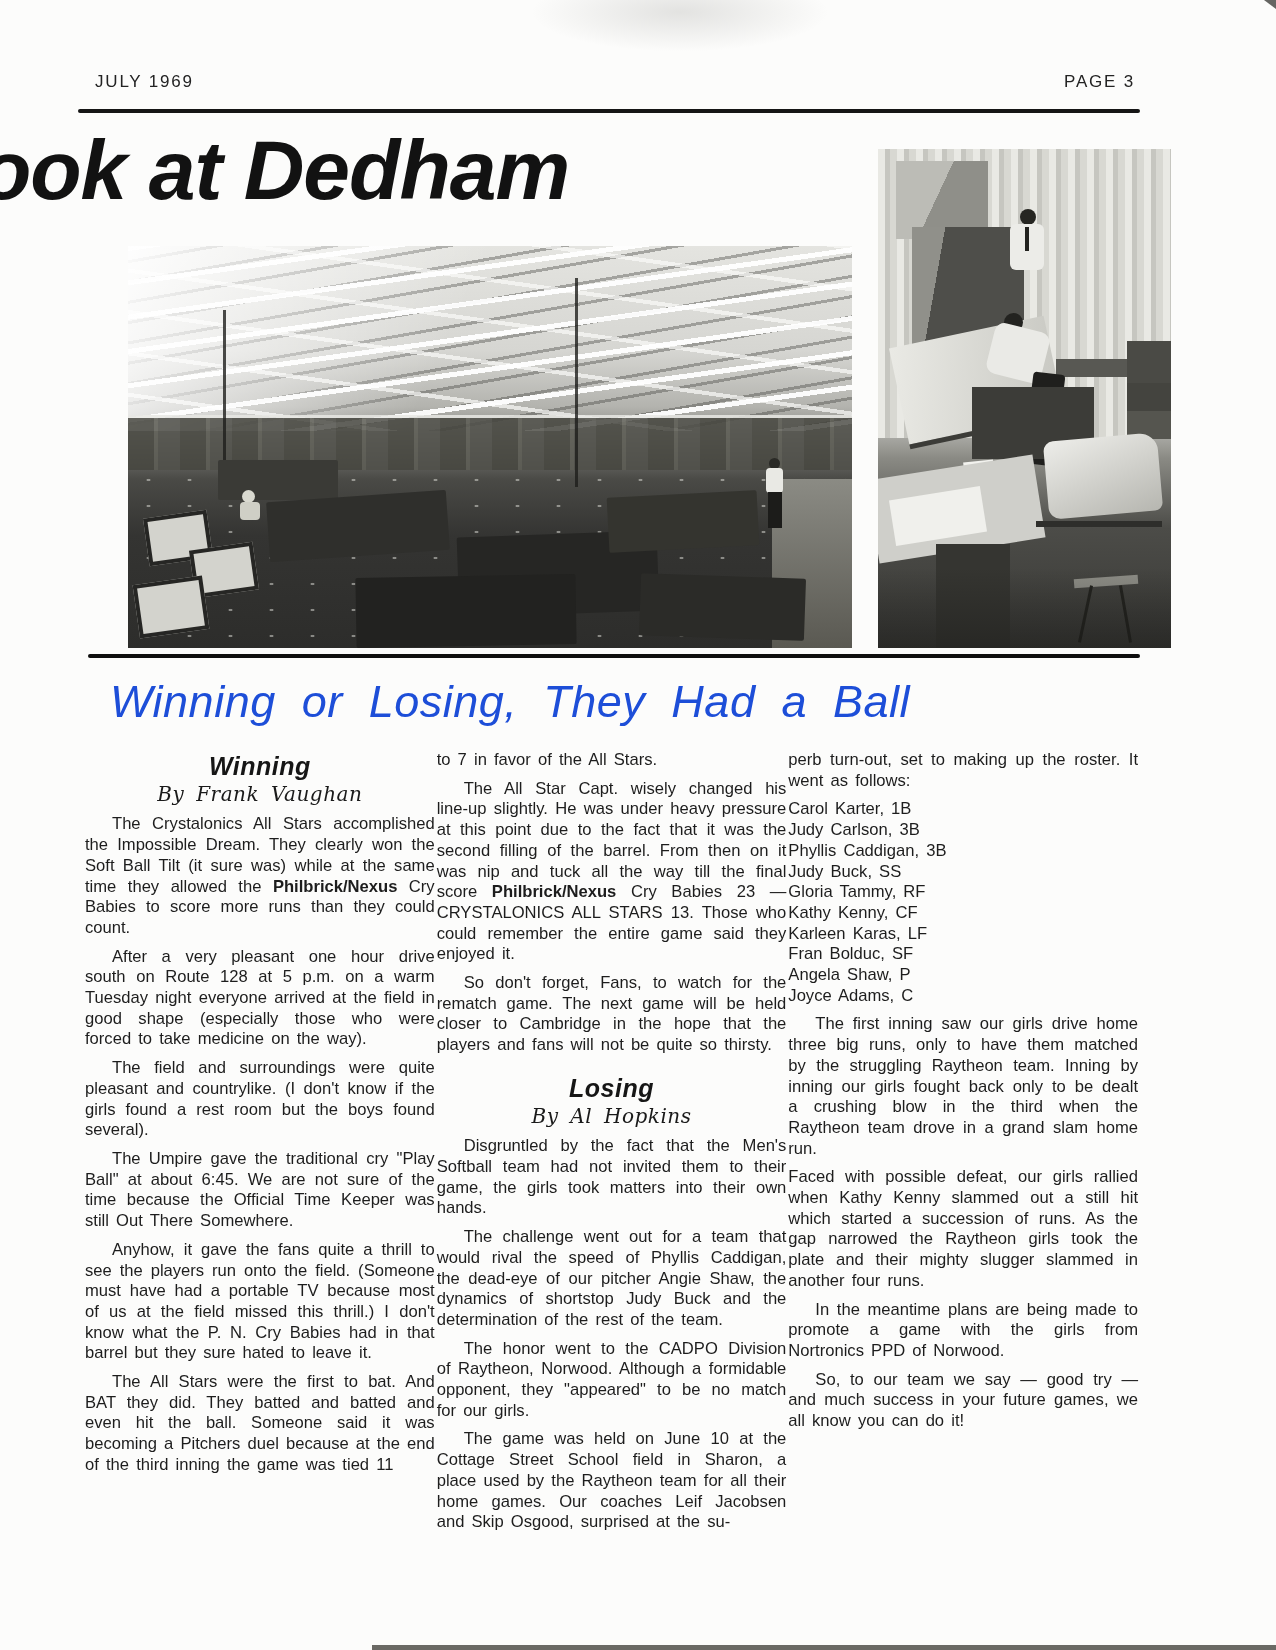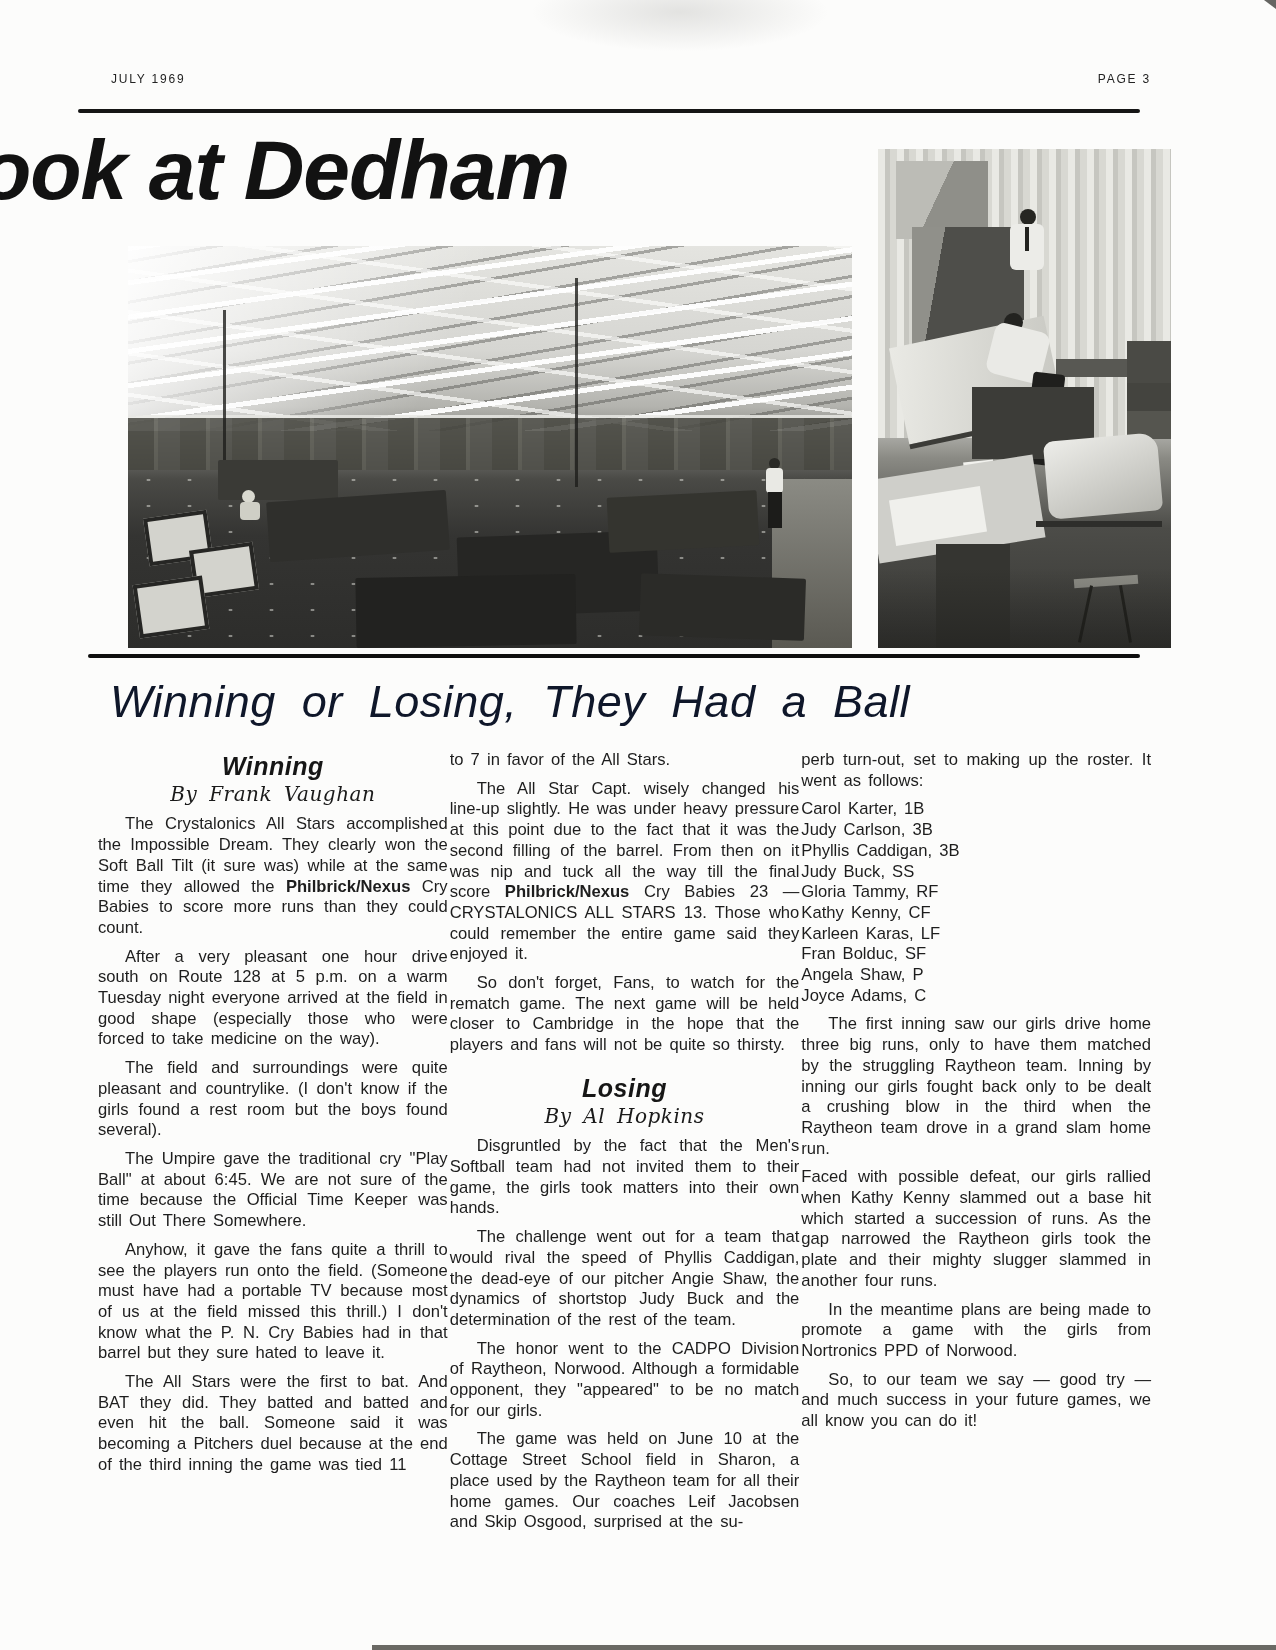--- a/index.html
+++ b/index.html
@@ -6,29 +6,29 @@
   .page{position:relative;width:1276px;height:1650px;background:#fcfcfb;overflow:hidden;
         font-family:"Liberation Sans",sans-serif;color:#1d1d1d;}
   
   .smudge{position:absolute;top:-28px;left:530px;width:300px;height:80px;
           background:radial-gradient(ellipse at center,rgba(110,110,105,.18),transparent 70%);}
   .corner-mark{position:absolute;top:0;right:0;width:12px;height:9px;background:#4a4a46;
                clip-path:polygon(100% 0,100% 100%,0 0);opacity:.85;}
   .bottom-streak{position:absolute;left:372px;right:0;bottom:0;height:5px;background:#45443f;opacity:.8;}
   
   .masthead{position:absolute;top:72px;left:95px;width:1040px;display:flex;justify-content:space-between;
-            font-size:12px;font-weight:500;letter-spacing:1.8px;color:#232323;margin-left:16px;}
+            font-size:17px;font-weight:500;letter-spacing:1.8px;color:#232323;}
   .rule{position:absolute;background:#151515;border-radius:2px;}
   .rule-top{top:109px;left:78px;width:1062px;height:4px;}
   .rule-mid{top:654px;left:88px;width:1052px;height:4px;background:#0e0e0e;}
   
   .headline{position:absolute;top:122px;left:-20px;margin:0;font-style:italic;font-weight:600;
             font-size:84px;letter-spacing:-1px;color:#121212;white-space:nowrap;}
   .article-title{position:absolute;top:676px;left:110px;margin:0;font-style:italic;font-weight:500;
-            font-size:45px;word-spacing:13px;letter-spacing:.5px;color:#0f172a;white-space:nowrap;}
+            font-size:45px;word-spacing:13px;letter-spacing:.5px;color:#1d4ed8;white-space:nowrap;}
   
   .photo{position:absolute;overflow:hidden;background:#bdbdb8;}
   .photo *{position:absolute;}
   .photo-left{left:88px;top:230px;width:724px;height:402px;}
   .photo-right{left:838px;top:133px;width:293px;height:499px;}
   
   .lp-base{inset:0;background:linear-gradient(180deg,#e4e4e0 0%,#d6d6d2 26%,#b3b3ae 40%,#84847f 48%,#4a4a46 58%,#343432 72%,#2d2d2b 100%);}
   .lp-ceiling{left:0;top:0;right:0;height:46%;
      background:
        linear-gradient(115deg,rgba(255,255,255,.95),rgba(255,255,255,0) 45%),
@@ -89,21 +89,21 @@
   .rp-paper{left:14px;top:344px;width:92px;height:46px;background:#f0f0ec;transform:rotate(-9deg);}
   .rp-pedestal{left:58px;top:395px;width:74px;height:104px;background:#35353130;background:#353531;}
   .rp-bag{left:168px;top:288px;width:114px;height:78px;border-radius:10px 18px 8px 12px;
       background:linear-gradient(160deg,#edede9,#b6b6b0);transform:rotate(-5deg);}
   .rp-cartbar{left:158px;top:372px;width:126px;height:6px;background:#2e2e2b;}
   .rp-chair-seat{left:196px;top:428px;width:64px;height:9px;background:#8d8d86;transform:rotate(-4deg);}
   .rp-chair-leg1{left:206px;top:436px;width:3px;height:58px;background:#23231f;transform:rotate(12deg);}
   .rp-chair-leg2{left:246px;top:436px;width:3px;height:58px;background:#23231f;transform:rotate(-10deg);}
   .rp-floor{left:0;right:0;bottom:0;height:16%;background:linear-gradient(180deg,rgba(20,20,18,0),rgba(20,20,18,.4));}
   
-  .columns{position:absolute;top:750px;left:98px;width:1053px;display:flex;gap:2px;}
+  .columns{position:absolute;top:750px;left:85px;width:1053px;display:flex;gap:2px;}
   .col{flex:1;font-size:16.6px;line-height:20.7px;word-spacing:2.5px;}
   .col p{margin:0 0 8px;text-align:justify;}
   .col p.indent{text-indent:27px;}
   .col h3{font-style:italic;font-weight:700;font-size:25px;line-height:1.15;text-align:center;
           margin:2px 0 3px;letter-spacing:.5px;color:#161616;}
   .col h3.gap-above{margin-top:18px;}
   .byline{font-family:"DejaVu Serif",serif;font-style:italic;font-size:20px;text-align:center;
           margin:0 0 10px;word-spacing:5px;letter-spacing:.5px;color:#1a1a1a;}
   .roster{margin:0 0 8px;}
   b{font-weight:700;}
@@ -220,21 +220,21 @@
           <div>Phyllis Caddigan, 3B</div>
           <div>Judy Buck, SS</div>
           <div>Gloria Tammy, RF</div>
           <div>Kathy Kenny, CF</div>
           <div>Karleen Karas, LF</div>
           <div>Fran Bolduc, SF</div>
           <div>Angela Shaw, P</div>
           <div>Joyce Adams, C</div>
         </div>
       <p class="indent">The first inning saw our girls drive home three big runs, only to have them matched by the struggling Raytheon team. Inning by inning our girls fought back only to be dealt a crushing blow in the third when the Raytheon team drove in a grand slam home run.</p>
-      <p>Faced with possible defeat, our girls rallied when Kathy Kenny slammed out a base hit which started a succession of runs. As the gap narrowed the Raytheon girls took the plate and their mighty slugger slammed in another four runs.</p>
+      <p>Faced with possible defeat, our girls rallied when Kathy Kenny slammed out a still hit which started a succession of runs. As the gap narrowed the Raytheon girls took the plate and their mighty slugger slammed in another four runs.</p>
       <p class="indent">In the meantime plans are being made to promote a game with the girls from Nortronics PPD of Norwood.</p>
       <p class="indent">So, to our team we say — good try — and much success in your future games, we all know you can do it!</p>
     </section>
 
   </main>
 
   <div class="bottom-streak"></div>
 </div>
 
 </body></html>

